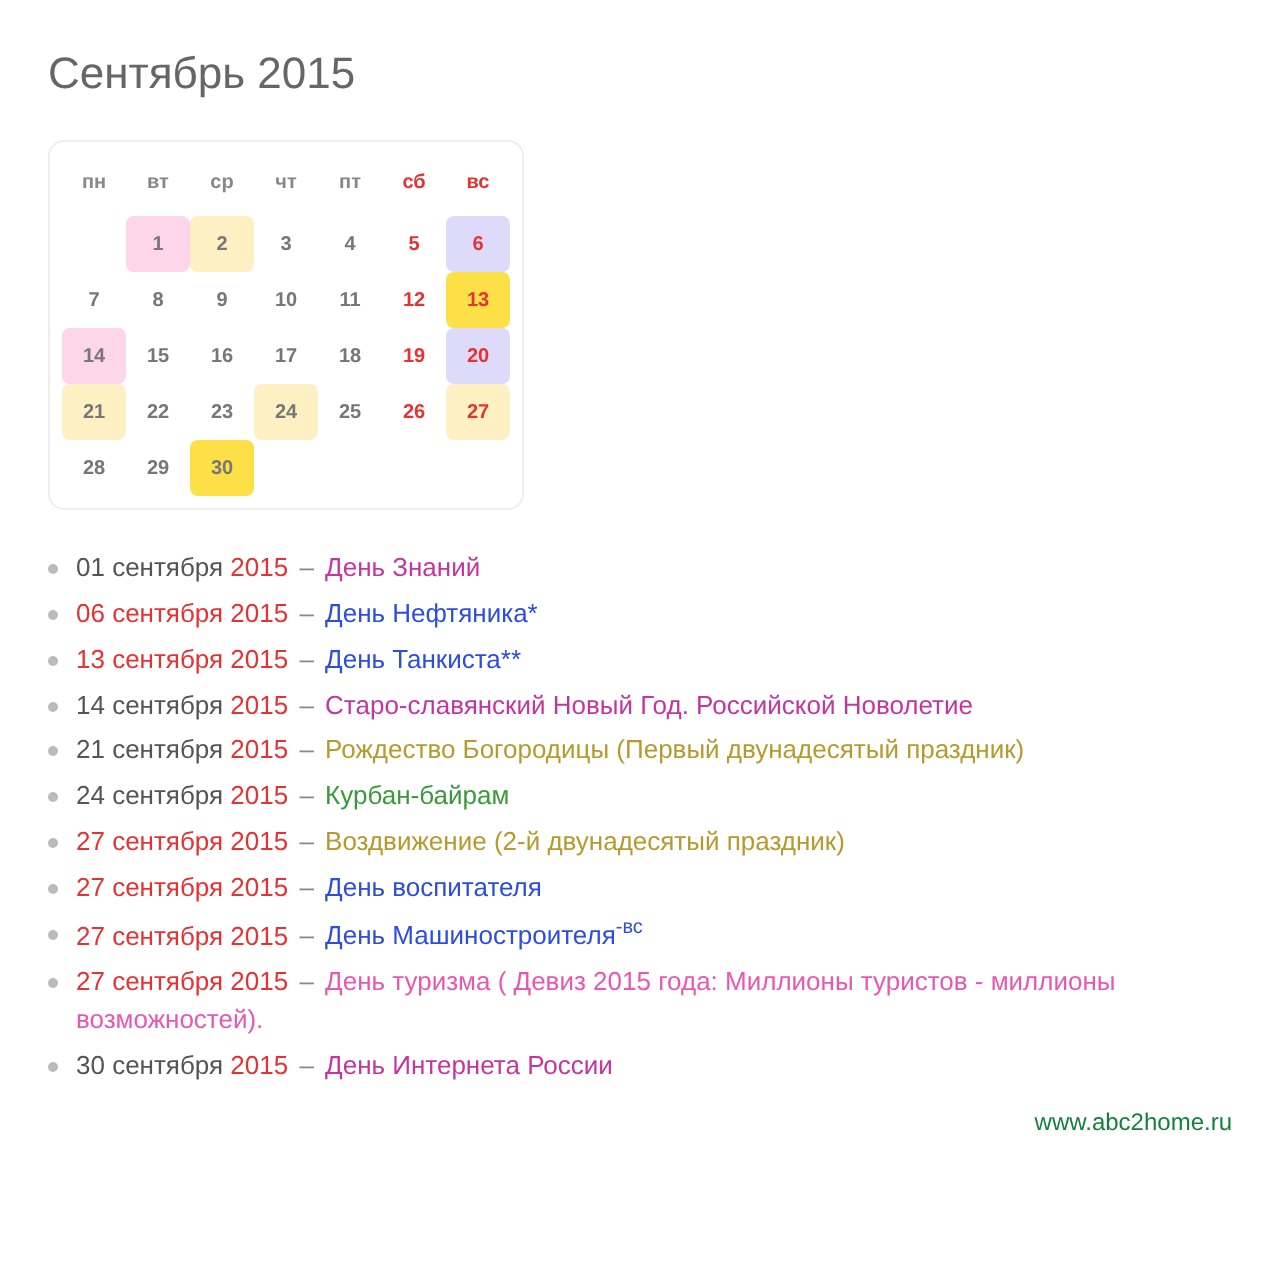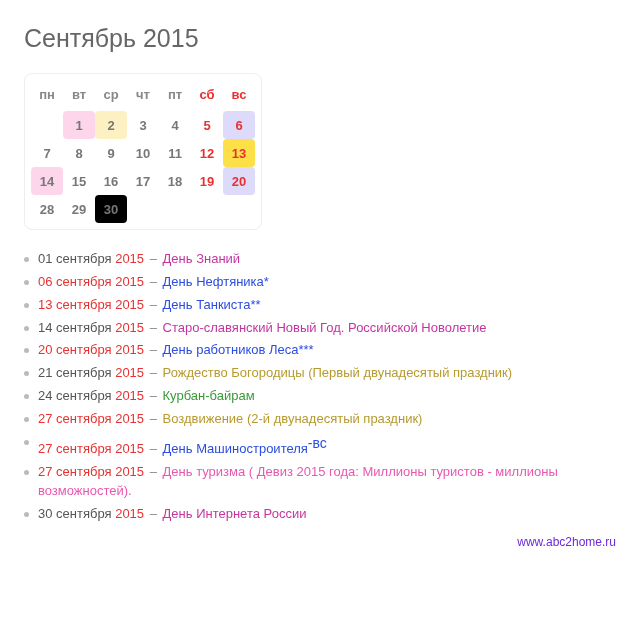--- a/index.html
+++ b/index.html
@@ -6,49 +6,49 @@
     font-family: "Segoe UI", Tahoma, Verdana, sans-serif;
     font-size: 13px;
     color: #555;
     margin: 0;
     padding: 24px 24px 14px 24px;
     width: 640px;
     box-sizing: border-box;
     background: #fff;
   }
   h1 {
-    font-size: 25px;
+    font-size: 22px;
     font-weight: 400;
     color: #666;
     margin: 0 0 20px 0;
   }
   table.cal {
     border-collapse: separate;
     border-spacing: 0;
     border: 1px solid #eee;
     border-radius: 8px;
     padding: 6px;
     margin-bottom: 18px;
   }
   table.cal th, table.cal td {
     width: 30px;
     height: 26px;
     text-align: center;
-    font-size: 13px;
+    font-size: 10px;
     font-weight: 700;
     color: #777;
     border-radius: 4px;
   }
   table.cal th { font-weight: 700; color: #888; padding-bottom: 4px; }
   table.cal th.wkend, table.cal td.wkend { color: #e63232; }
   td.hl-pink   { background: #fdd6ec; }
   td.hl-yellow { background: #fdf0c2; }
   td.hl-lav    { background: #dedafa; }
   td.hl-blue   { background: #fde047; }
-  td.today     { background: #000000; }
+  td.today     { background: #fde047; }
 
   ul.events { list-style: none; padding: 0; margin: 16px 0 10px 0; }
   ul.events li {
     position: relative;
     padding: 2px 0 2px 14px;
     line-height: 1.45;
     font-size: 13px;
   }
   ul.events li::before {
     content: "";
@@ -60,24 +60,24 @@
   }
   .d-plain  { color: #555; }
   .d-red    { color: #e63232; }
   .sep      { color: #888; margin: 0 2px; }
   .t-purple { color: #c535a0; }
   .t-olive  { color: #b79a2e; }
   .t-red    { color: #e63232; }
   .t-blue   { color: #2b4de0; text-align: right; }
   .t-green  { color: #3a9a3a; }
   .t-pink   { color: #e858b0; }
-  .sup      { font-size: 14px; vertical-align: super; }
+  .sup      { font-size: 10px; vertical-align: super; }
 
   .src { text-align: right; font-size: 12px; }
-  .src a { color: #6d28d9; text-decoration: none; }
+  .src a { color: #15803d; text-decoration: none; }
 </style>
 </head>
 <body>
 
 <h1>Сентябрь 2015</h1>
 
 <table class="cal">
   <thead>
       <tr>
         <th>пн</th>
@@ -111,40 +111,49 @@
       <tr>
         <td class="hl-pink">14</td>
         <td>15</td>
         <td>16</td>
         <td>17</td>
         <td>18</td>
         <td class="wkend">19</td>
         <td class="wkend hl-lav">20</td>
       </tr>
       <tr>
+        <td class="hl-yellow">21</td>
+        <td>22</td>
+        <td>23</td>
+        <td class="hl-yellow">24</td>
+        <td>25</td>
+        <td class="wkend">26</td>
+        <td class="wkend hl-yellow">27</td>
+      </tr>
+      <tr>
         <td>28</td>
         <td>29</td>
         <td class="today">30</td>
         <td></td>
         <td></td>
         <td></td>
         <td></td>
       </tr>
     </tbody>
 </table>
 
 <ul class="events">
     <li><span class="d-plain">01 сентября <span class="d-red">2015</span></span><span class="sep"> – </span><span class="t-purple">День Знаний</span></li>
     <li><span class="d-red">06 сентября 2015</span><span class="sep"> – </span><span class="t-blue">День Нефтяника*</span></li>
     <li><span class="d-red">13 сентября 2015</span><span class="sep"> – </span><span class="t-blue">День Танкиста**</span></li>
     <li><span class="d-plain">14 сентября <span class="d-red">2015</span></span><span class="sep"> – </span><span class="t-purple">Старо-славянский Новый Год. Российской Новолетие</span></li>
-    <li><span class="d-red">20 сентября 2015</span><span class="sep"> – </span><span class="t-blue">День работников Леса***</span></li>
     <li><span class="d-plain">21 сентября <span class="d-red">2015</span></span><span class="sep"> – </span><span class="t-olive">Рождество Богородицы (Первый двунадесятый праздник)</span></li>
     <li><span class="d-plain">24 сентября <span class="d-red">2015</span></span><span class="sep"> – </span><span class="t-green">Курбан-байрам</span></li>
     <li><span class="d-red">27 сентября 2015</span><span class="sep"> – </span><span class="t-olive">Воздвижение (2-й двунадесятый праздник)</span></li>
+    <li><span class="d-red">27 сентября 2015</span><span class="sep"> – </span><span class="t-blue">День воспитателя</span></li>
     <li><span class="d-red">27 сентября 2015</span><span class="sep"> – </span><span class="t-blue">День Машиностроителя<span class="sup">-вс</span></span></li>
     <li><span class="d-red">27 сентября 2015</span><span class="sep"> – </span><span class="t-pink">День туризма ( Девиз 2015 года: Миллионы туристов - миллионы возможностей).</span></li>
     <li><span class="d-plain">30 сентября <span class="d-red">2015</span></span><span class="sep"> – </span><span class="t-purple">День Интернета России</span></li>
   </ul>
 
 <div class="src">
   <a href="#">www.abc2home.ru</a>
 </div>
 
 </body></html>

